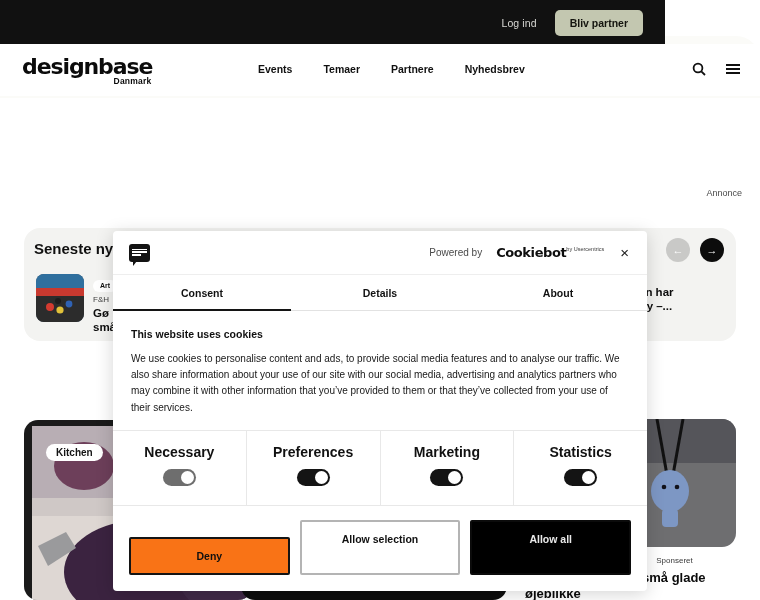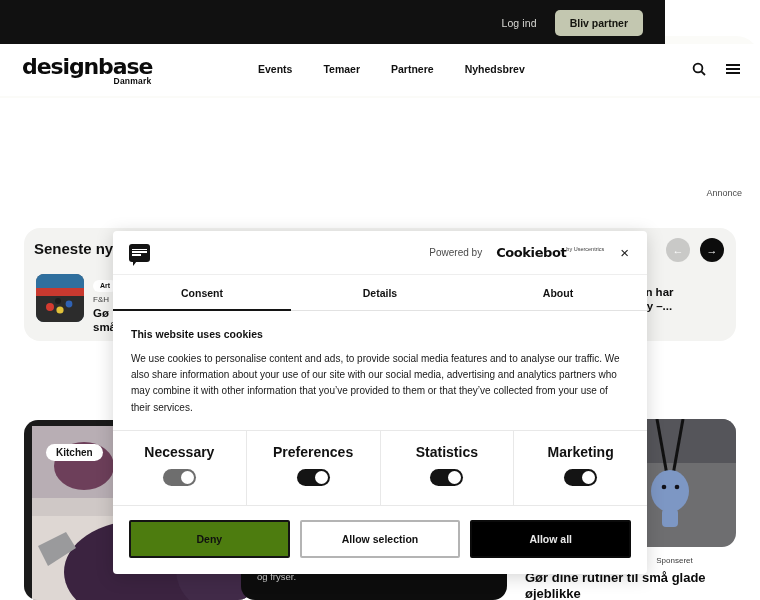--- a/index.html
+++ b/index.html
@@ -165,21 +165,21 @@
   .toggle:after {
     content: ""; position: absolute; right: 2px; top: 2px;
     width: 13px; height: 13px; border-radius: 50%; background: #ffffff;
   }
 
   .cd-actions { display: flex; gap: 10px; padding: 14px 16px 16px; }
   .cd-btn {
     flex: 1; text-align: center; padding: 11px 0; font-size: 10.5px; font-weight: 700;
     cursor: pointer; border-radius: 2px; font-family: "Liberation Sans", sans-serif;
   }
-  .cd-btn.deny { background: #4d7c0f; color: #101010; border: 2px solid #141414; }
+  .cd-btn.deny { background: #f97316; color: #101010; border: 2px solid #141414; margin-top: 17px; }
   .cd-btn.selection { background: #ffffff; color: #101010; border: 2px solid #b4b4b4; }
   .cd-btn.all { background: #000000; color: #e9e9e9; border: 2px solid #0b0b0b; }
 </style>
 </head>
 <body>
 
 <div id="page">
 
   <div class="topbar">
     <span class="login-link">Log ind</span>
@@ -343,25 +343,25 @@
     <div class="cd-cats">
       <div class="cd-cat">
         <div class="cd-cat-label">Necessary</div>
         <span class="toggle locked"></span>
       </div>
       <div class="cd-cat">
         <div class="cd-cat-label">Preferences</div>
         <span class="toggle on"></span>
       </div>
       <div class="cd-cat">
+        <div class="cd-cat-label">Marketing</div>
+        <span class="toggle on"></span>
+      </div>
+      <div class="cd-cat">
         <div class="cd-cat-label">Statistics</div>
-        <span class="toggle on"></span>
-      </div>
-      <div class="cd-cat">
-        <div class="cd-cat-label">Marketing</div>
         <span class="toggle on"></span>
       </div>
     </div>
 
     <div class="cd-actions">
       <div class="cd-btn deny">Deny</div>
       <div class="cd-btn selection">Allow selection</div>
       <div class="cd-btn all">Allow all</div>
     </div>
 

